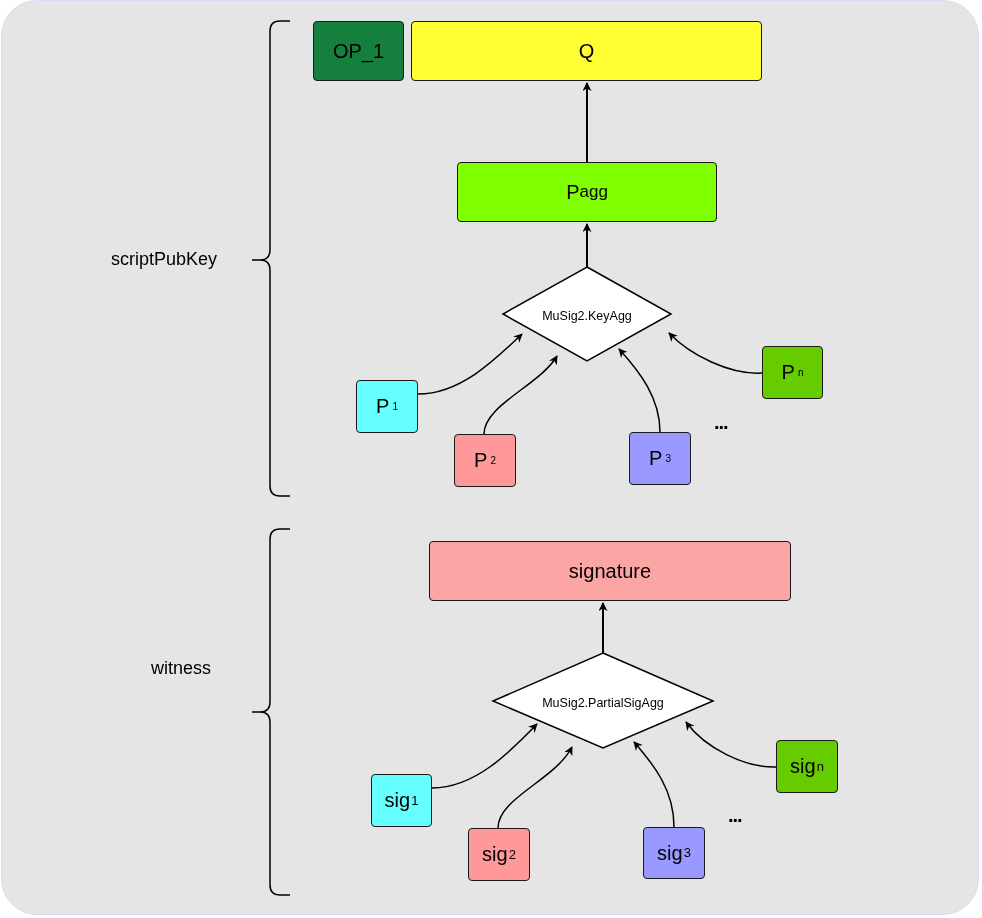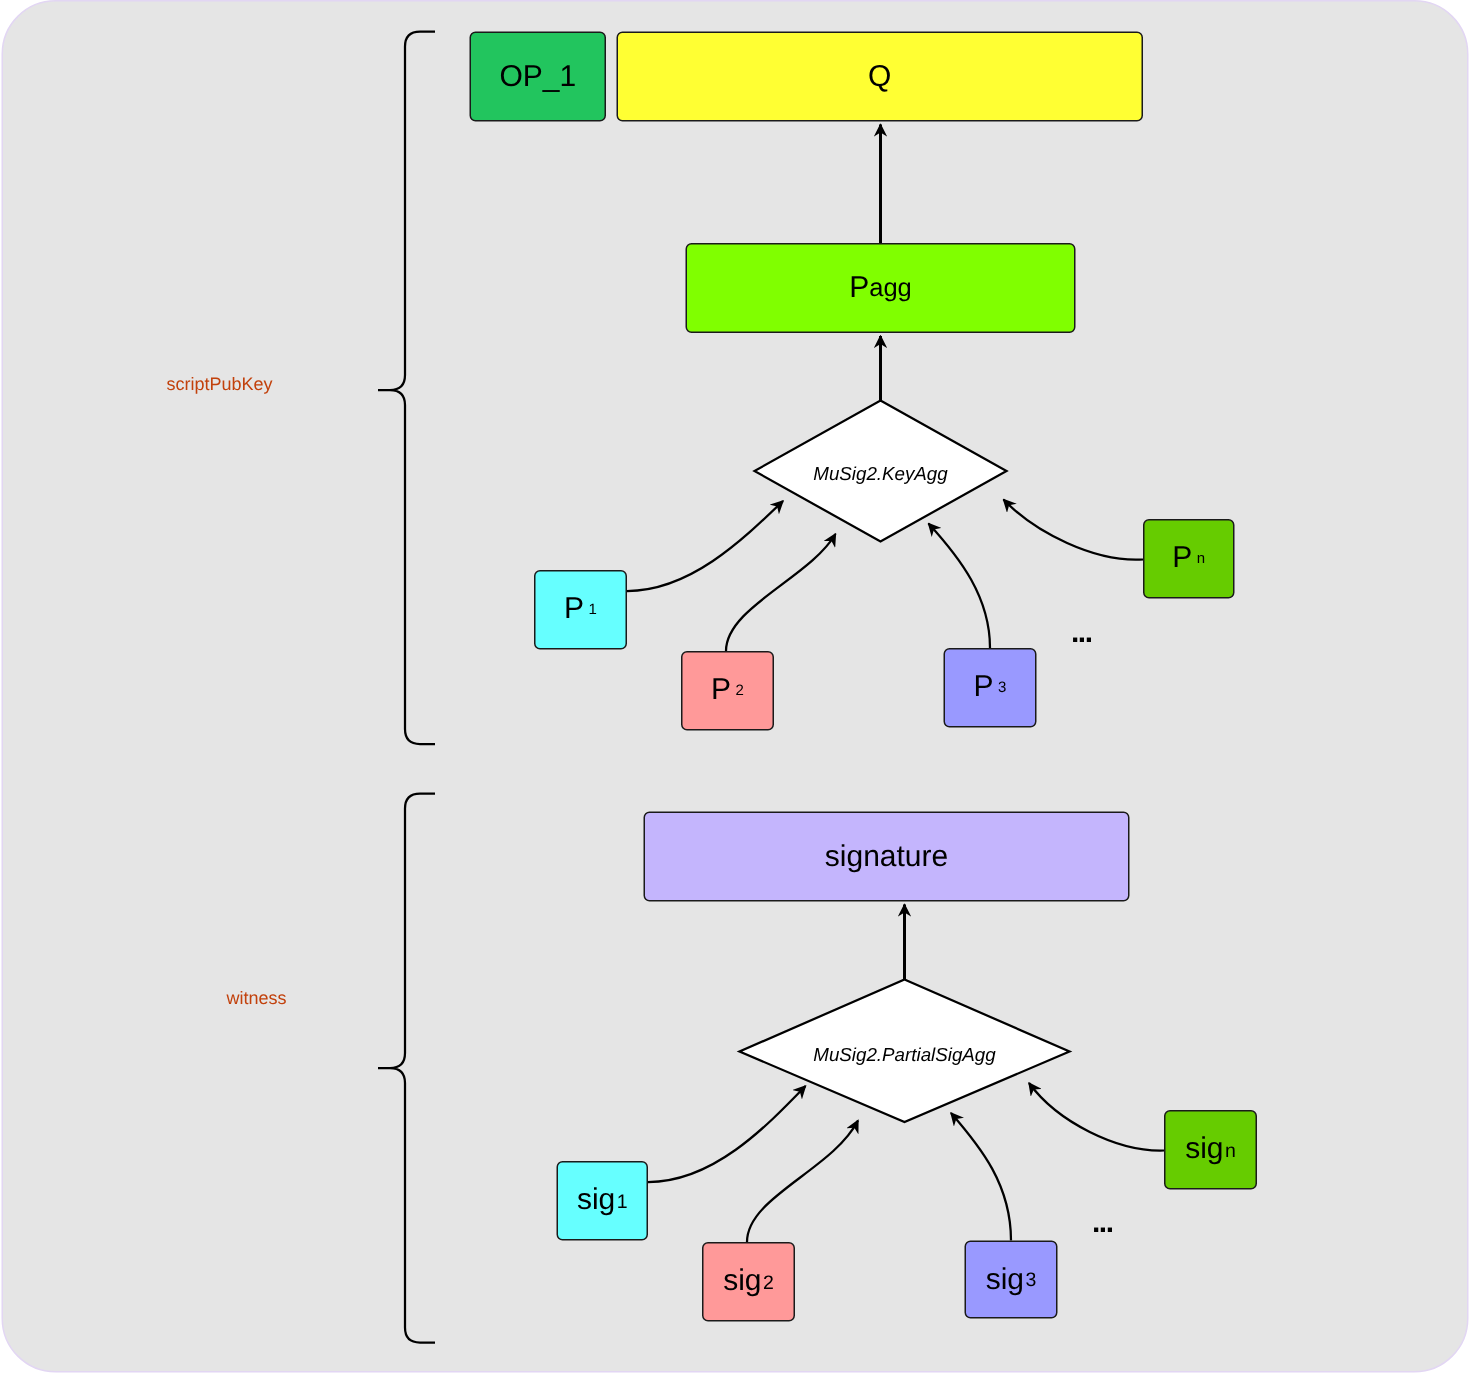--- a/index.html
+++ b/index.html
@@ -10,22 +10,22 @@
       box-sizing: border-box;
     }
     svg.links { position: absolute; left: 0; top: 0; width: 982px; height: 918px; }
     .box {
       position: absolute; box-sizing: border-box; border: 1.5px solid #1a1a1a; border-radius: 4px;
       display: flex; align-items: center; justify-content: center;
       color: #000; font-size: 20px; white-space: nowrap;
     }
     .box sub { font-size: 13px; vertical-align: -6px; line-height: 0; margin-left: 1px; }
     .box .small-sub { font-size: 10px; vertical-align: -7px; margin-left: 3px; }
-    .side-label { position: absolute; font-size: 12px; color: #c2410c; white-space: nowrap; }
-    .diamond-label { position: absolute; font-size: 12.5px; color: #000; white-space: nowrap; transform: translate(-50%, -50%); font-style: italic; }
+    .side-label { position: absolute; font-size: 18px; color: #000000; white-space: nowrap; }
+    .diamond-label { position: absolute; font-size: 12.5px; color: #000; white-space: nowrap; transform: translate(-50%, -50%); }
     .ellipsis { position: absolute; font-size: 20px; font-weight: bold; color: #000; letter-spacing: -1px; line-height: 1; }
   </style>
 </head>
 <body>
 
 <div class="frame"></div>
 
 <svg class="links" xmlns="http://www.w3.org/2000/svg">
   <defs>
     <marker id="arrow" viewBox="0 0 10 10" refX="9" refY="5" markerWidth="9" markerHeight="9" orient="auto-start-reverse" markerUnits="userSpaceOnUse">
@@ -52,21 +52,21 @@
 
   <path d="M432,788 C475,788 510,752 537,724" fill="none" stroke="#000" stroke-width="1.5" marker-end="url(#arrow)"></path>
   <path d="M498,828 C498,798 555,780 572,747" fill="none" stroke="#000" stroke-width="1.5" marker-end="url(#arrow)"></path>
   <path d="M674,827 C674,790 654,765 634,742" fill="none" stroke="#000" stroke-width="1.5" marker-end="url(#arrow)"></path>
   <path d="M776,767 C745,768 705,748 686,722" fill="none" stroke="#000" stroke-width="1.5" marker-end="url(#arrow)"></path>
 </svg>
 
 <div class="side-label" style="left:111px; top:249px;">scriptPubKey</div>
 <div class="side-label" style="left:151px; top:658px;">witness</div>
 
-<div class="box" style="left:313px; top:21px; width:91px; height:60px; background:#22c55e;">
+<div class="box" style="left:313px; top:21px; width:91px; height:60px; background:#15803d;">
   <span>OP_1</span>
 </div>
 <div class="box" style="left:411px; top:21px; width:351px; height:60px; background:#ffff33;">
   <span>Q</span>
 </div>
 
 <div class="box" style="left:457px; top:162px; width:260px; height:60px; background:#80ff00;">
   <span>P</span>
     <sub style="font-size:17px; vertical-align:-8px; margin-left:0;">agg</sub>
 </div>
@@ -84,21 +84,21 @@
 <div class="box" style="left:629px; top:432px; width:62px; height:53px; background:#9999ff;">
   <span>P</span>
     <sub class="small-sub">3</sub>
 </div>
 <div class="box" style="left:762px; top:346px; width:61px; height:53px; background:#66cc00;">
   <span>P</span>
     <sub class="small-sub">n</sub>
 </div>
 <div class="ellipsis" style="left:714px; top:412px;">...</div>
 
-<div class="box" style="left:429px; top:541px; width:324px; height:60px; background:#c4b5fd;">
+<div class="box" style="left:429px; top:541px; width:362px; height:60px; background:#fca5a5;">
   <span>signature</span>
 </div>
 
 <div class="diamond-label" style="left:603px; top:703px;text-align:center;">MuSig2.PartialSigAgg</div>
 
 <div class="box" style="left:371px; top:774px; width:61px; height:53px; background:#66ffff;">
   <span>sig</span>
     <sub>1</sub>
 </div>
 <div class="box" style="left:468px; top:828px; width:62px; height:53px; background:#ff9999;">

